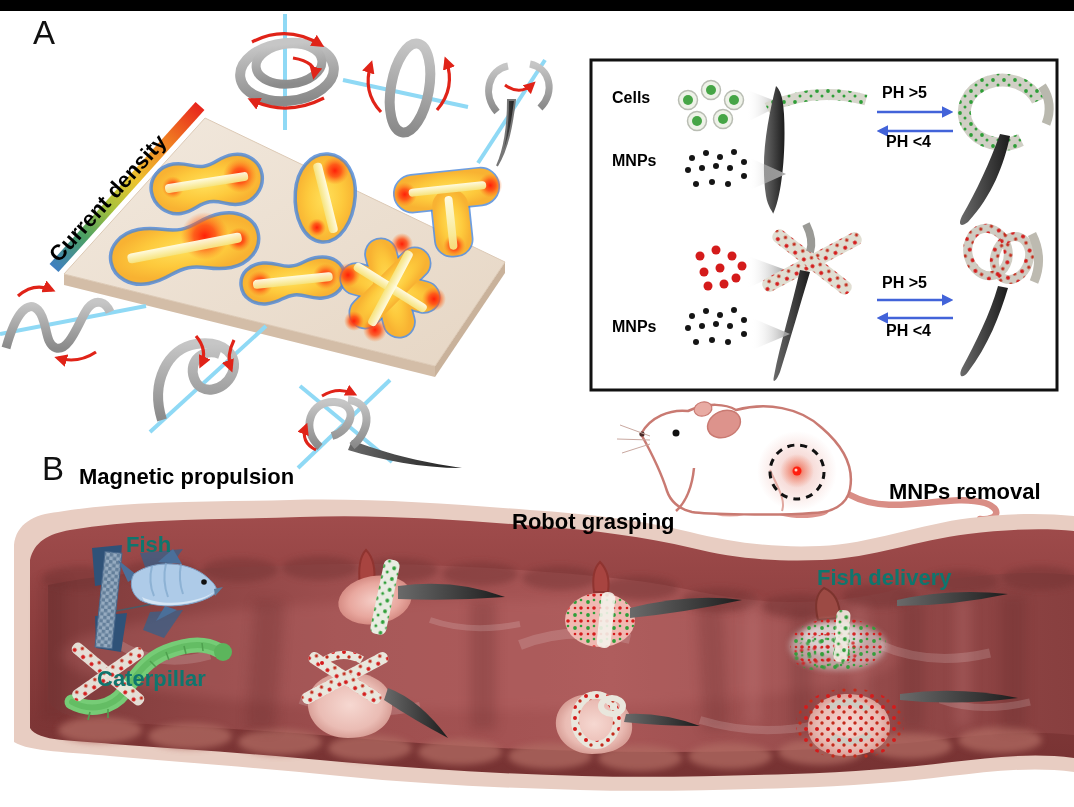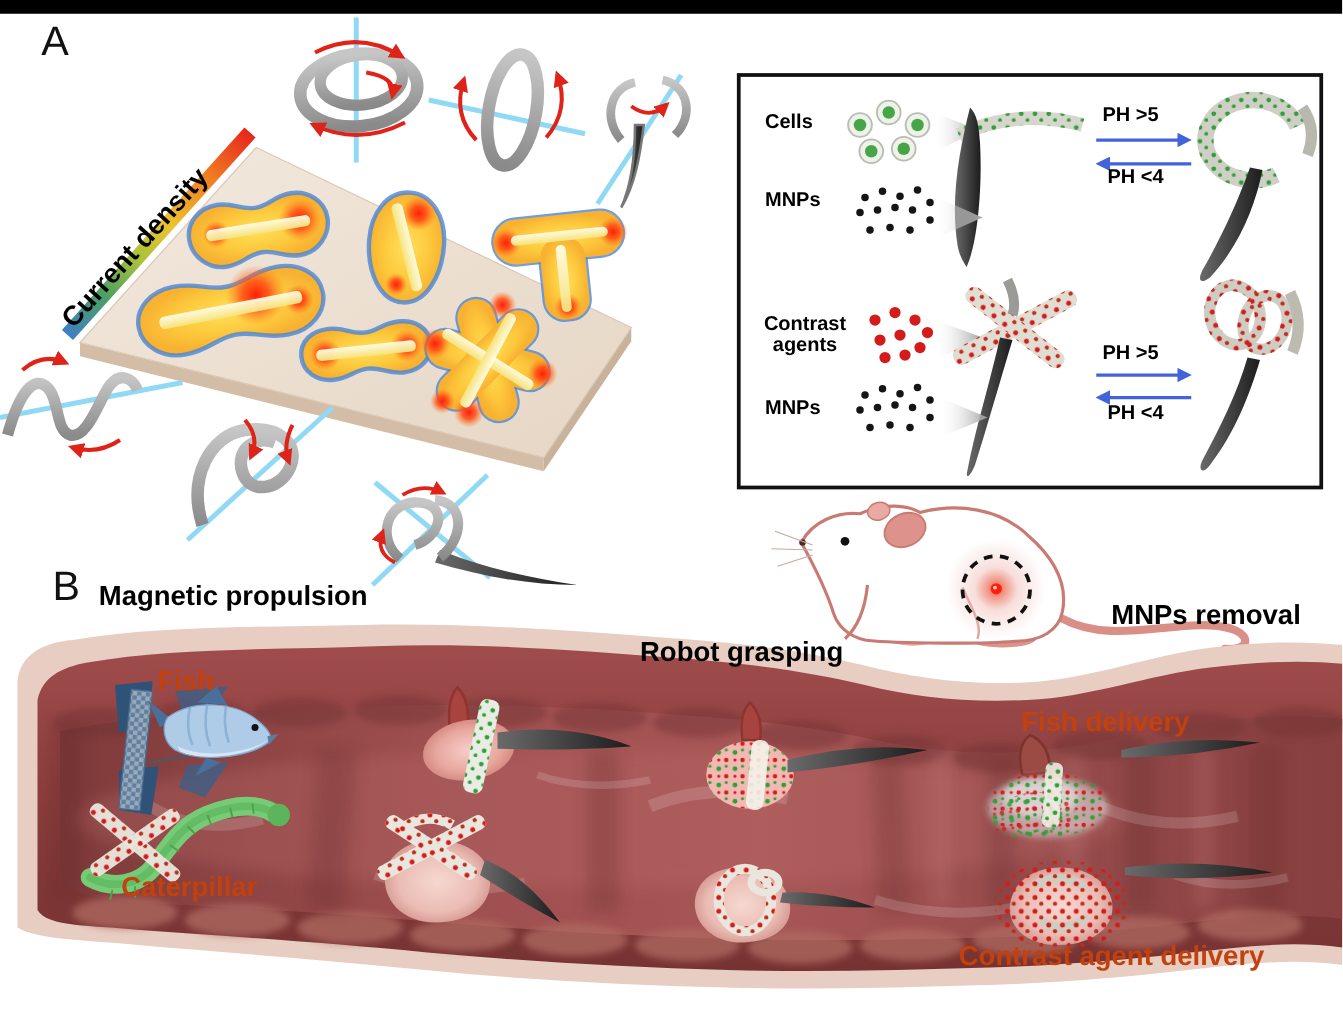--- a/index.html
+++ b/index.html
@@ -1,19 +1,19 @@
 <!DOCTYPE html>
 <html><head>
 <meta charset="utf-8">
 <style>
 html,body{margin:0;padding:0}
 #fig{position:relative;width:1074px;height:807px;background:#fff;overflow:hidden;font-family:"Liberation Sans",sans-serif}
 #art{position:absolute;left:0;top:0}
 .lbl{position:absolute;color:#000;font-weight:700;font-size:22px;white-space:nowrap}
-.lblw{position:absolute;color:#c2410c;font-weight:700;font-size:22px;white-space:nowrap}
+.lblw{position:absolute;color:#0f766e;font-weight:700;font-size:22px;white-space:nowrap}
 .pl{position:absolute;font-size:33px;font-weight:400;color:#111}
 .ins{font-size:16px}
 .topbar{position:absolute;left:0;top:0;width:1074px;height:11px;background:#000}
 </style>
 </head>
 <body>
 
 <div id="fig">
 <svg id="art" width="1074" height="807" viewBox="0 0 1074 807">
 <defs>
@@ -529,27 +529,25 @@
 </svg>
 
 <div class="topbar"></div>
 
 <div class="pl" style="left:33px;top:14px">A</div>
 <div class="pl" style="left:42px;top:450px">B</div>
 <div class="lbl" style="left:44px;top:250px;transform:rotate(-48deg);transform-origin:0 0">Current density</div>
 
 <div class="lbl ins" style="left:612px;top:89px">Cells</div>
 <div class="lbl ins" style="left:612px;top:152px">MNPs</div>
-<div class="lbl ins" style="left:600px;top:252px;width:88px;white-space:normal;text-align:center;line-height:1.06">Contrast agents</div>
 <div class="lbl ins" style="left:612px;top:318px">MNPs</div>
 <div class="lbl ins" style="left:882px;top:84px">PH &gt;5</div>
 <div class="lbl ins" style="left:886px;top:133px">PH &lt;4</div>
 <div class="lbl ins" style="left:882px;top:274px">PH &gt;5</div>
 <div class="lbl ins" style="left:886px;top:322px">PH &lt;4</div>
 
 <div class="lbl" style="left:512px;top:509px">Robot grasping</div>
 <div class="lbl" style="left:79px;top:464px">Magnetic propulsion</div>
 <div class="lbl" style="left:889px;top:479px">MNPs removal</div>
 <div class="lblw" style="left:126px;top:532px">Fish</div>
-<div class="lblw" style="left:97px;top:697px">Caterpillar</div>
+<div class="lblw" style="left:97px;top:666px">Caterpillar</div>
 <div class="lblw" style="left:817px;top:565px">Fish delivery</div>
-<div class="lblw" style="left:767px;top:752px">Contrast agent delivery</div>
 </div>
 
 </body></html>

